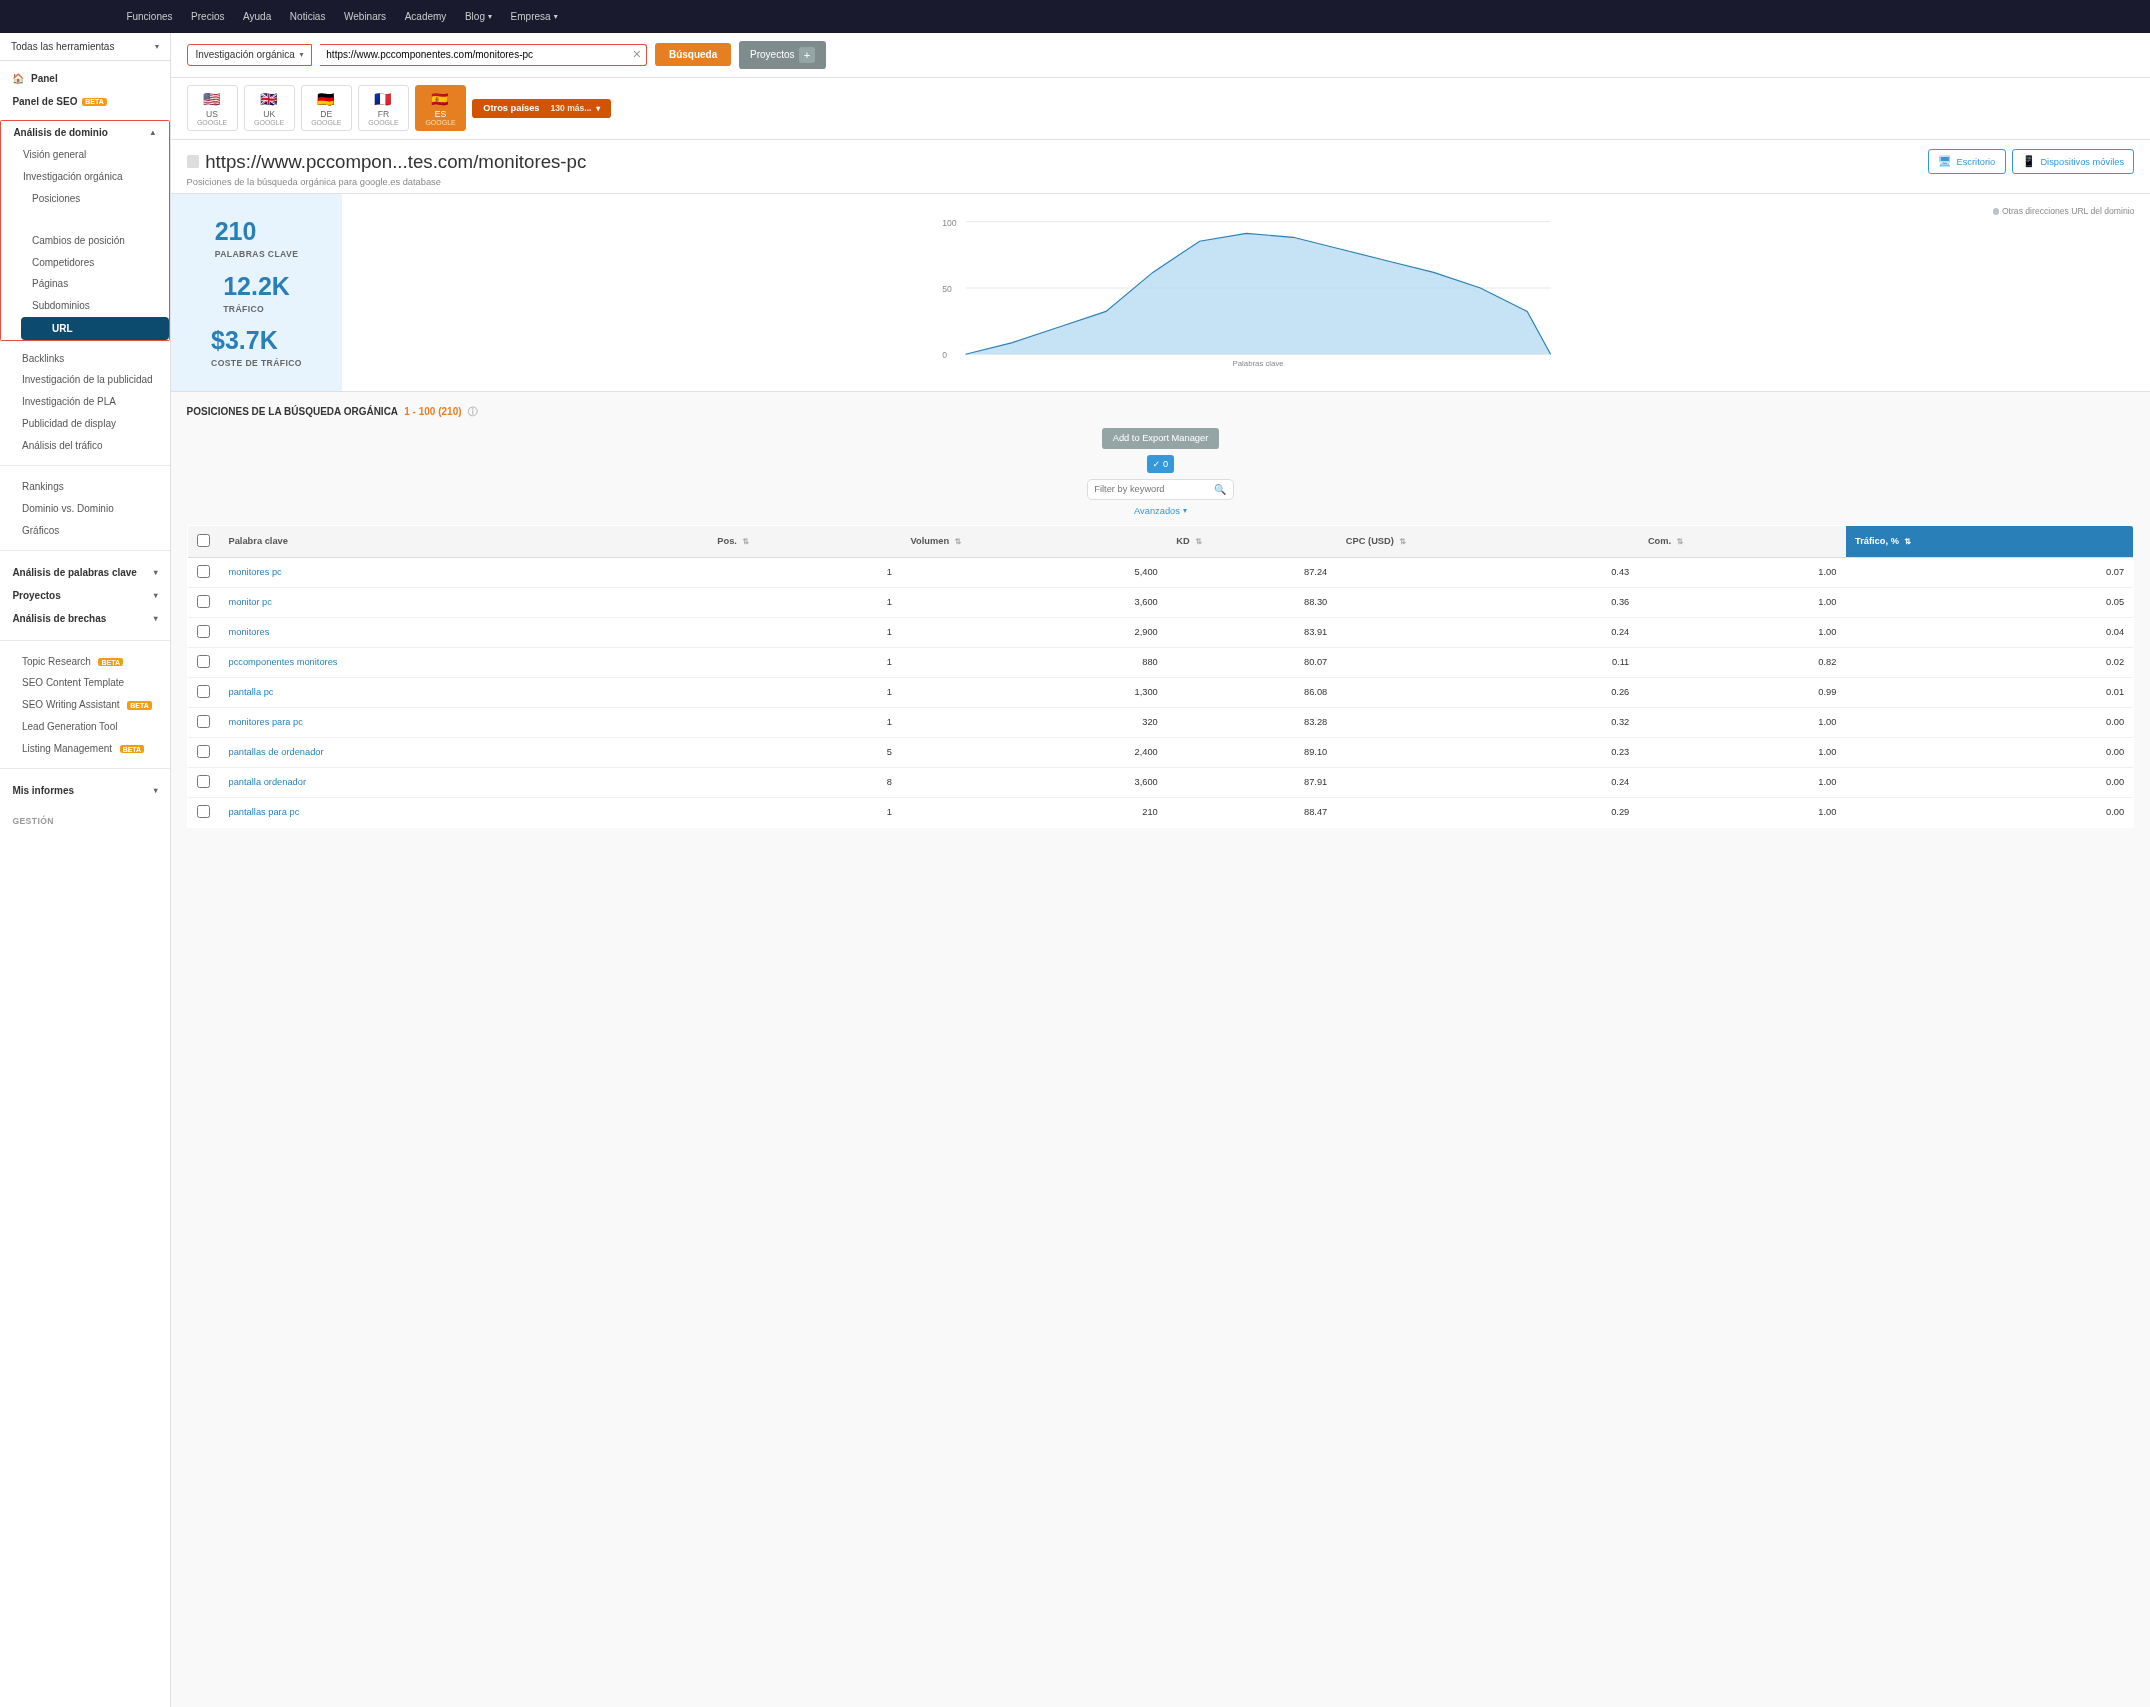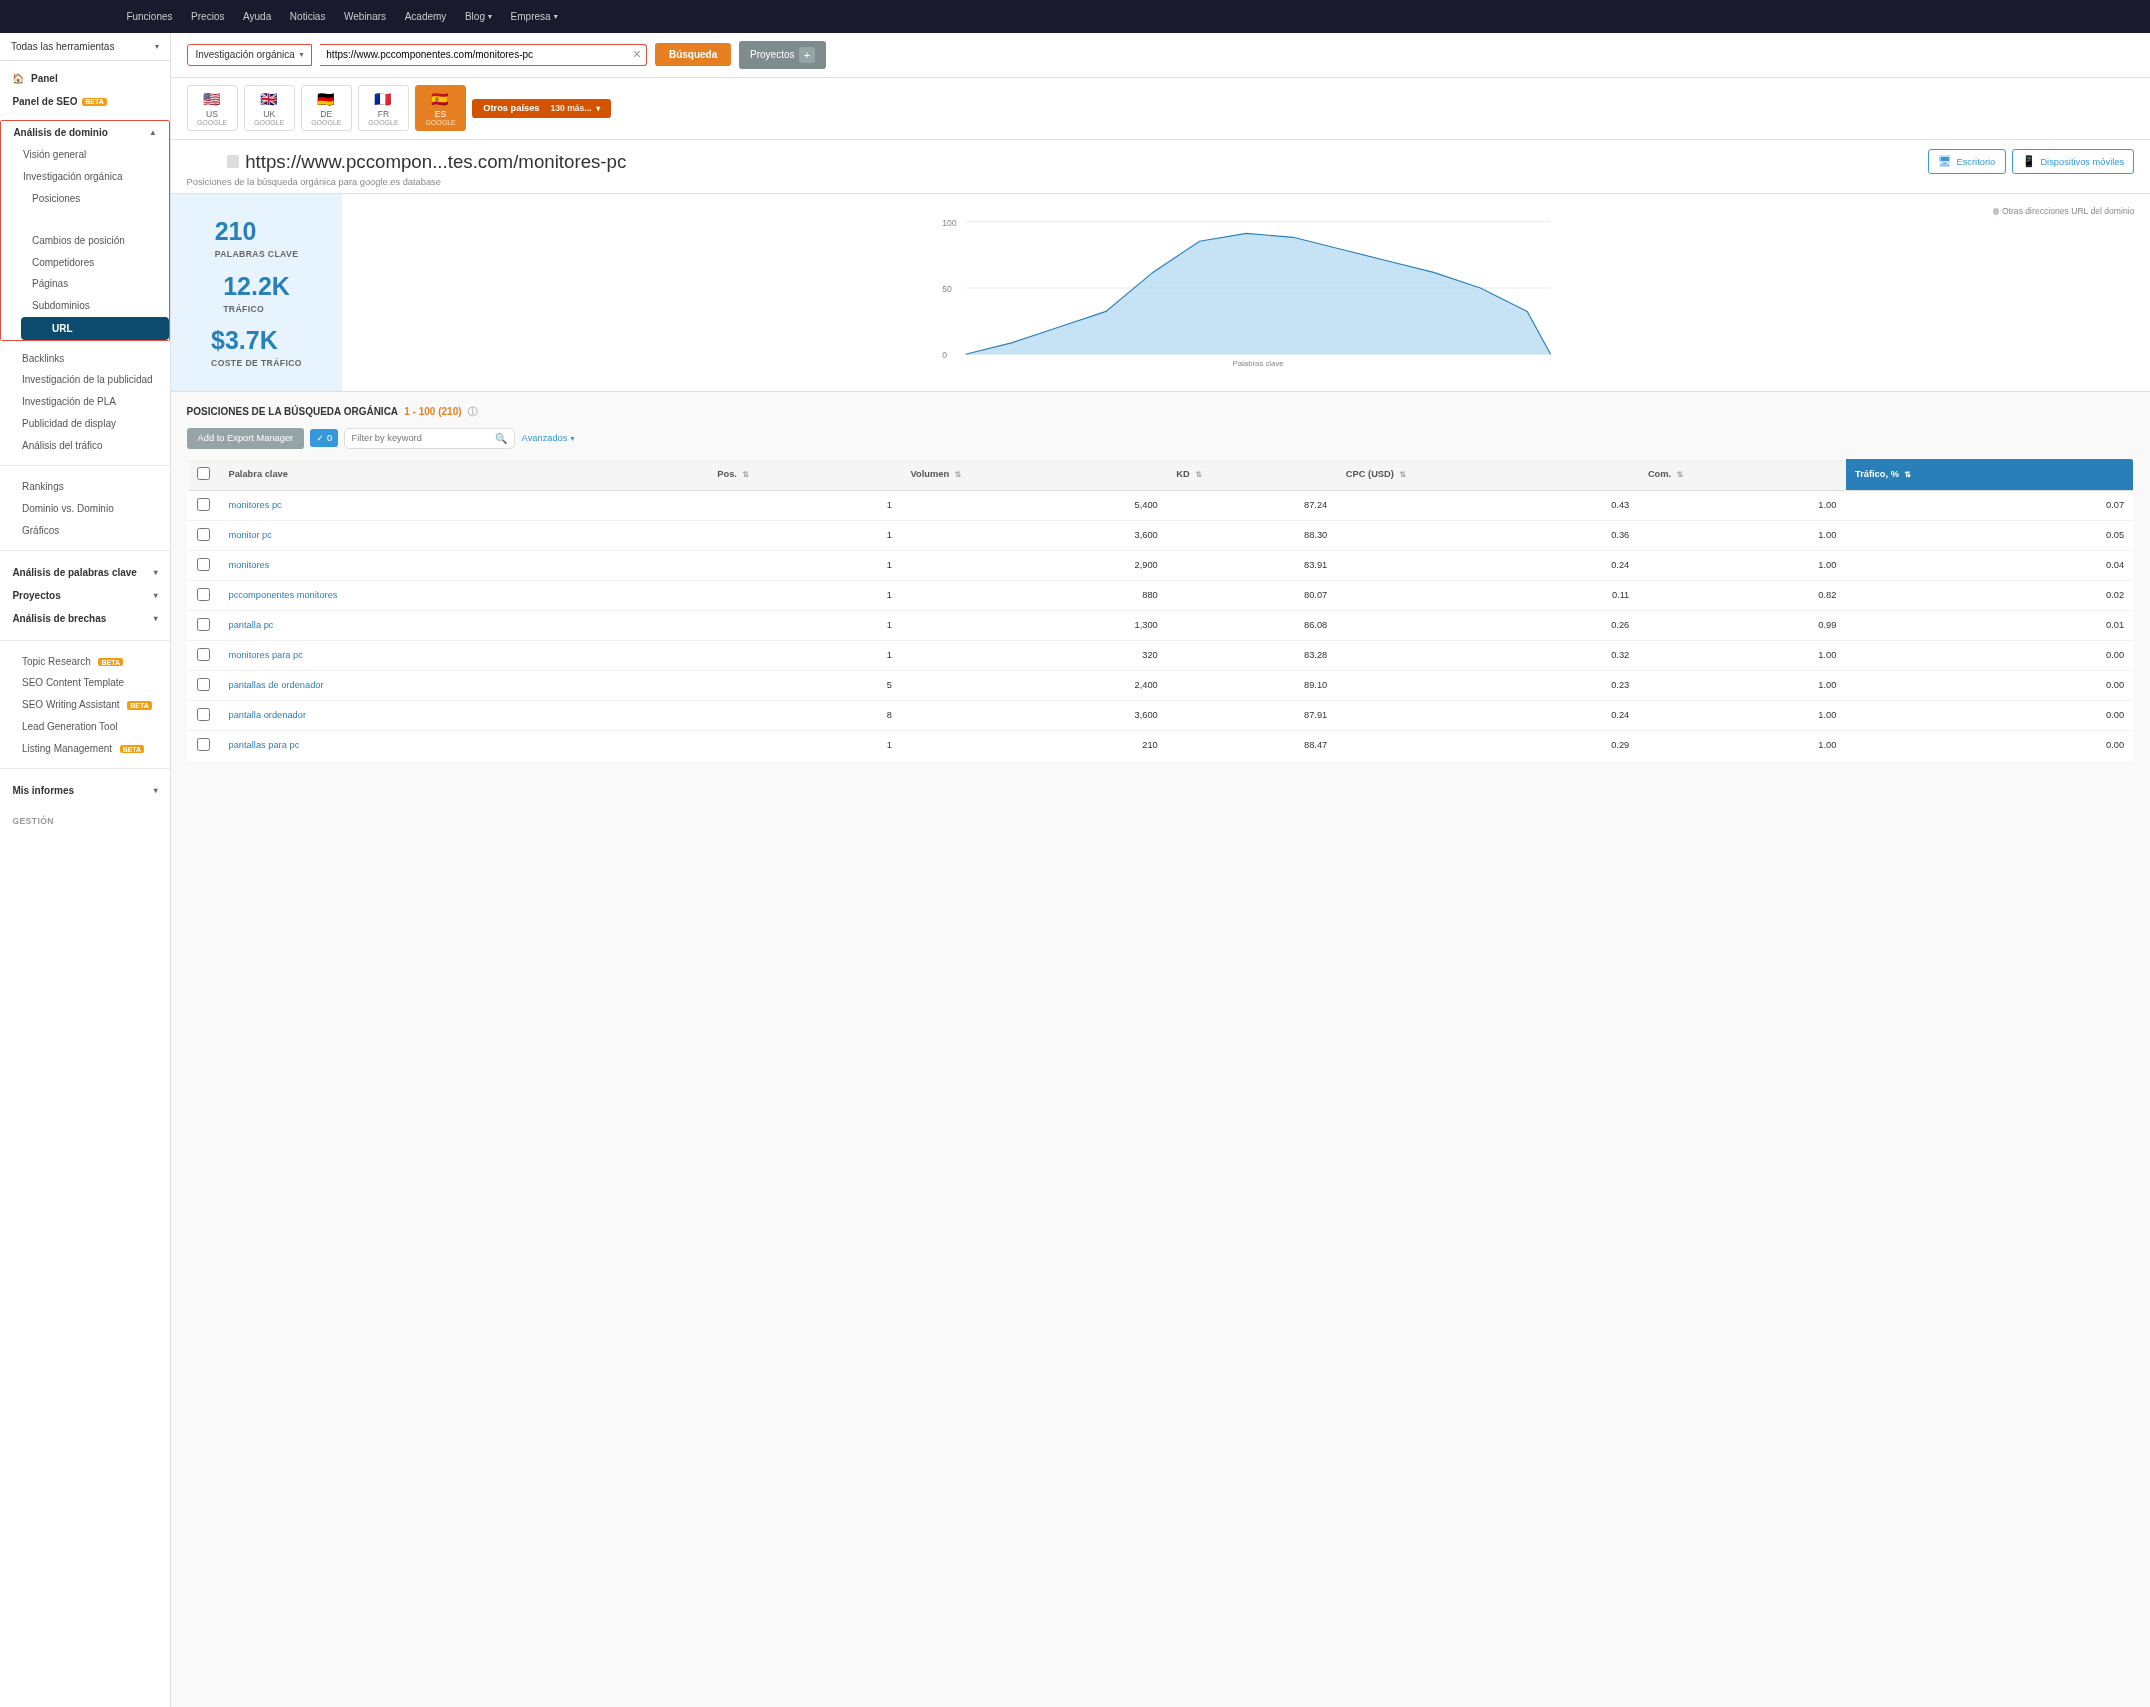--- a/index.html
+++ b/index.html
@@ -53,21 +53,21 @@
     .country-btn .flag { font-size: 14px; margin-bottom: 1.6px; }
     .country-btn .engine { font-size: 7px; color: #999; }
     .country-btn.active { background: #e67e22; border-color: #e67e22; color: #fff; }
     .country-btn.active .engine { color: #ffe0b2; }
     .other-countries { display: flex; align-items: center; gap: 4.7px; background: #d35400; color: #fff; border-radius: 3.1px; padding: 4.7px 11px; cursor: pointer; font-size: 9.3px; font-weight: 600; }
     .other-countries .arrow { font-size: 7.8px; }
 
     
     .url-header { background: #fff; padding: 9.3px 15.6px 6.2px; border-bottom: 0.8px solid #e0e0e0; }
     .url-header .url-row { display: flex; align-items: center; justify-content: space-between; }
-    .url-title { font-size: 18.7px; font-weight: 400; color: #333; display: flex; align-items: center; gap: 6.2px; margin-left: 40px; }
+    .url-title { font-size: 18.7px; font-weight: 400; color: #333; display: flex; align-items: center; gap: 6.2px; }
     .url-title .favicon { width: 12.4px; height: 12.4px; background: #ddd; border-radius: 1.6px; display: inline-block; }
     .url-subtitle { font-size: 9.3px; color: #888; margin-top: 3.1px; }
     .view-btns { display: flex; gap: 6.2px; }
     .view-btn { display: flex; align-items: center; gap: 4.7px; padding: 4.7px 9.3px; border: 0.8px solid #3498db; border-radius: 3.1px; color: #3498db; background: #fff; cursor: pointer; font-size: 9.3px; }
     .view-btn .icon { font-size: 11px; }
 
     
     .stats-section { display: flex; background: #fff; border-bottom: 0.8px solid #e0e0e0; }
     .stats-box { background: #e8f4fd; padding: 23px 31px; display: flex; flex-direction: column; align-items: center; justify-content: center; min-width: 171px; }
     .stat-value { font-size: 25px; font-weight: 700; color: #2980b9; }
@@ -77,21 +77,21 @@
     .chart-dot { width: 6.2px; height: 6.2px; border-radius: 50%; background: #bdc3c7; display: inline-block; }
 
     
     .chart-svg { width: 100%; height: 156px; }
 
     
     .table-section { padding: 12.4px 15.6px; }
     .table-title { font-size: 10px; font-weight: 700; color: #333; margin-bottom: 9.3px; display: flex; align-items: center; gap: 6.2px; }
     .table-title .range { color: #e67e22; font-weight: 700; }
     .table-title .info-icon { color: #bbb; cursor: pointer; }
-    .table-toolbar { display: flex; align-items: center; gap: 6.2px; margin-bottom: 9.3px; }
+    .table-toolbar { display: flex; align-items: center; gap: 6.2px; margin-bottom: 9.3px; flex-direction: column; }
     .export-btn { background: #95a5a6; color: #fff; border: none; padding: 5.4px 11px; border-radius: 3.1px; font-size: 9.3px; cursor: pointer; }
     .count-badge { background: #3498db; color: #fff; border-radius: 3.1px; padding: 3.9px 6.2px; font-size: 9.3px; display: flex; align-items: center; gap: 3.1px; }
     .count-badge .check { font-size: 8.6px; }
     .filter-input { display: flex; align-items: center; border: 0.8px solid #ddd; border-radius: 5px; padding: 3.9px 6.2px; background: #fff; flex: 1; max-width: 171px; }
     .filter-input input { border: none; outline: none; font-size: 9.3px; flex: 1; }
     .filter-input .search-icon { color: #999; font-size: 10px; }
     .advanced-btn { display: flex; align-items: center; gap: 3.1px; color: #3498db; font-size: 9.3px; cursor: pointer; }
     .advanced-btn .arrow { font-size: 7.8px; }
 
     

